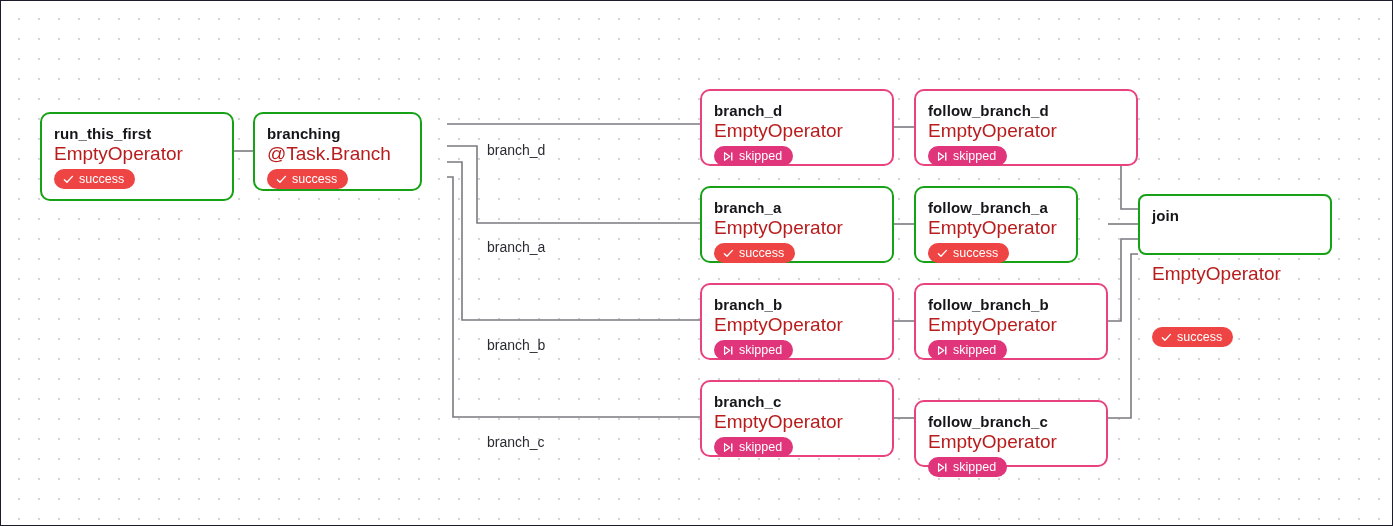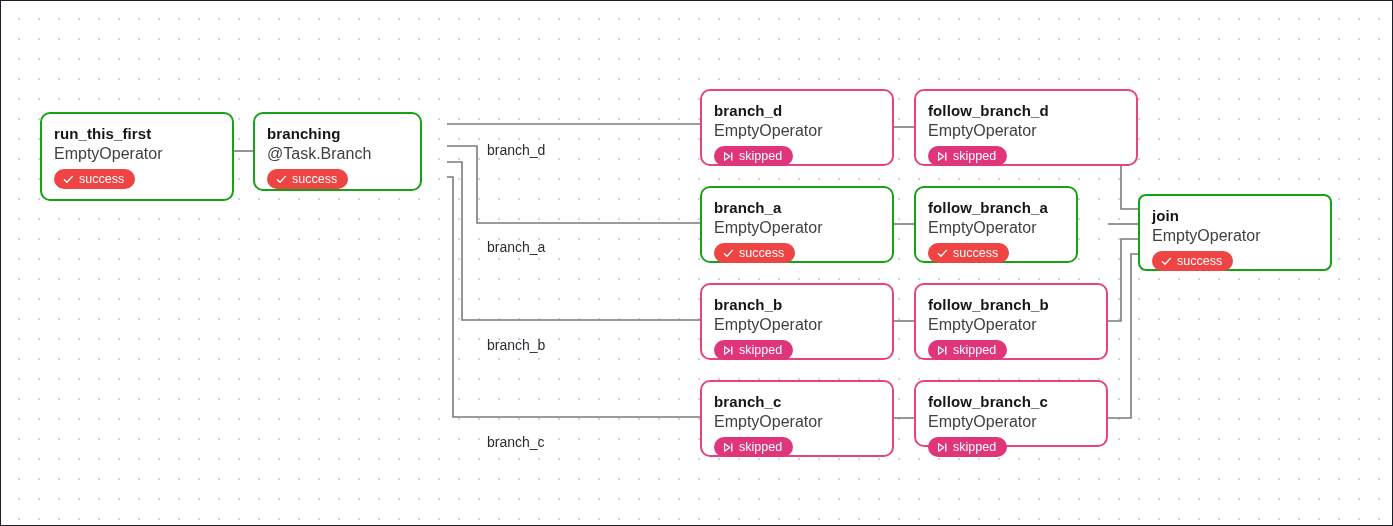--- a/index.html
+++ b/index.html
@@ -44,22 +44,22 @@
   .node-title {
     font-size: 15px;
     font-weight: bold;
     color: #16161a;
     line-height: 19px;
     letter-spacing: 0.1px;
     margin-bottom: 2px;
     white-space: nowrap;
   }
   .node-subtitle {
-    font-size: 16px;
-    color: #404040;
+    font-size: 19px;
+    color: #b91c1c;
     line-height: 18px;
     margin-bottom: 6px;
     white-space: nowrap;
   }
   .badge {
     display: inline-flex;
     align-items: center;
     gap: 5px;
     border-radius: 999px;
     padding: 3px 11px 3px 9px;
@@ -178,21 +178,21 @@
         <div class="node-subtitle">EmptyOperator</div>
         <div class="badge success">
           <span class="badge-icon">
             <svg viewBox="0 0 12 12" width="11" height="11" aria-hidden="true">
               <path d="M1.5 6.2 L4.3 9 L10.3 2.6" fill="none" stroke="#ffffff" stroke-width="1.5" stroke-linecap="round" stroke-linejoin="round"></path>
             </svg>
           </span>
           <span class="badge-label">success</span>
         </div>
       </div>
-      <div class="node state-success join-node" style="left: 1137px; top: 193px; width: 194px; height: 77px;">
+      <div class="node state-success join-node" style="left: 1137px; top: 193px; width: 194px; height: 61px; gap: 38px;">
         <div class="node-title">join</div>
         <div class="node-subtitle">EmptyOperator</div>
         <div class="badge success">
           <span class="badge-icon">
             <svg viewBox="0 0 12 12" width="11" height="11" aria-hidden="true">
               <path d="M1.5 6.2 L4.3 9 L10.3 2.6" fill="none" stroke="#ffffff" stroke-width="1.5" stroke-linecap="round" stroke-linejoin="round"></path>
             </svg>
           </span>
           <span class="badge-label">success</span>
         </div>
@@ -229,21 +229,21 @@
         <div class="badge skipped">
           <span class="badge-icon">
             <svg viewBox="0 0 12 12" width="11" height="11" aria-hidden="true">
               <path d="M1.7 1.8 L7.4 6 L1.7 10.2 Z" fill="none" stroke="#ffffff" stroke-width="1.3" stroke-linejoin="round"></path>
               <rect x="8.8" y="1.6" width="1.5" height="8.8" fill="#ffffff"></rect>
             </svg>
           </span>
           <span class="badge-label">skipped</span>
         </div>
       </div>
-      <div class="node state-skipped" style="left: 913px; top: 379px; width: 194px; height: 67px;">
+      <div class="node state-skipped" style="left: 913px; top: 399px; width: 194px; height: 67px;">
         <div class="node-title">follow_branch_c</div>
         <div class="node-subtitle">EmptyOperator</div>
         <div class="badge skipped">
           <span class="badge-icon">
             <svg viewBox="0 0 12 12" width="11" height="11" aria-hidden="true">
               <path d="M1.7 1.8 L7.4 6 L1.7 10.2 Z" fill="none" stroke="#ffffff" stroke-width="1.3" stroke-linejoin="round"></path>
               <rect x="8.8" y="1.6" width="1.5" height="8.8" fill="#ffffff"></rect>
             </svg>
           </span>
           <span class="badge-label">skipped</span>

